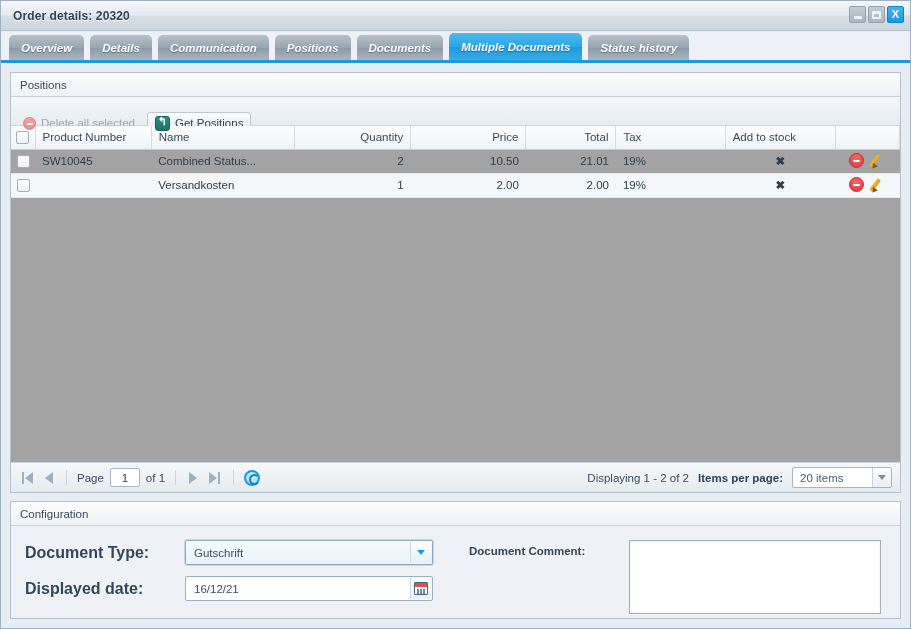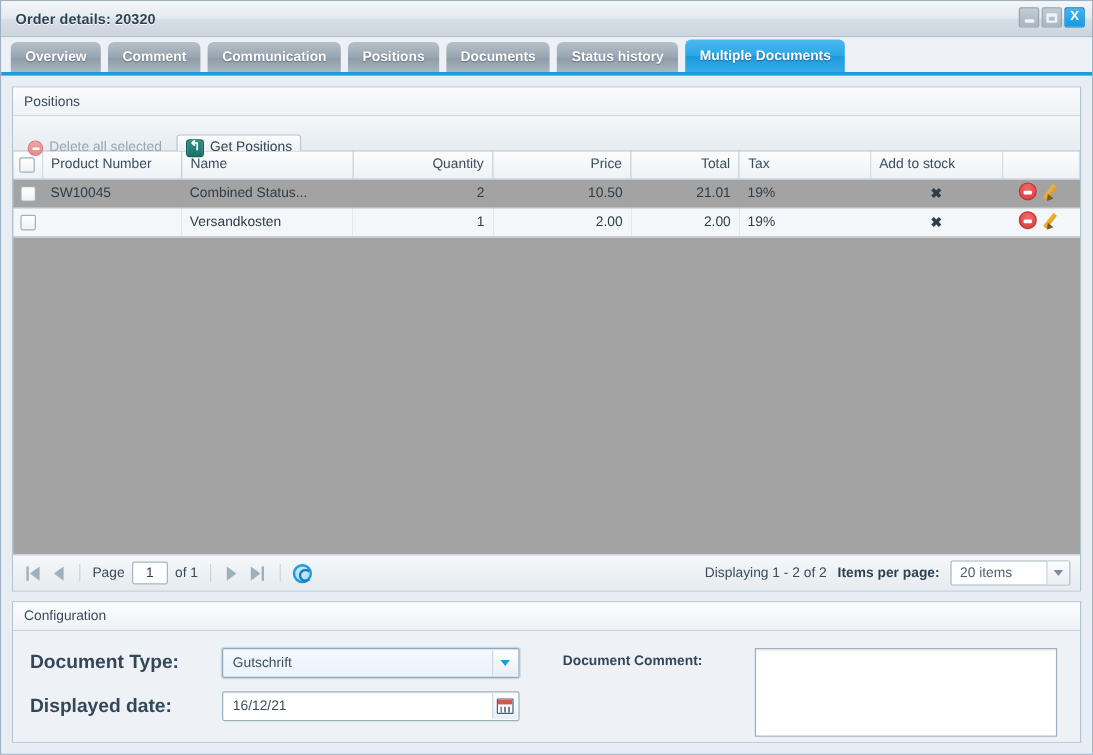--- a/index.html
+++ b/index.html
@@ -78,20 +78,21 @@
     margin-right: 6px;
     padding: 0 12px;
     border-radius: 5px 5px 0 0;
     display: flex; align-items: center;
     font-size: 11.5px; font-weight: bold;
     color: #ffffff;
     text-shadow: 0 1px 1px rgba(0,0,0,.35);
     background: linear-gradient(to bottom, #b6c0c9 0%, #97a5b1 52%, #8d9ca8 54%, #a9b6c0 100%);
     cursor: default;
     white-space: nowrap;
+    font-style: italic;
   }
   .tab.active {
     background: linear-gradient(to bottom, #4bb9ee 0%, #2ba7e6 50%, #1c9ade 52%, #36ace8 100%);
     height: 27px;
   }
 
   
   #body {
     flex: 1; min-height: 0;
     background: #e7edf2;
@@ -410,36 +411,36 @@
         <span>X</span>
       </div>
     </div>
   </div>
 
   <div id="tabstrip">
     <div class="tab">
         <span>Overview</span>
       </div>
     <div class="tab">
-        <span>Comment</span>
+        <span>Details</span>
       </div>
     <div class="tab">
         <span>Communication</span>
       </div>
     <div class="tab">
         <span>Positions</span>
       </div>
     <div class="tab">
         <span>Documents</span>
       </div>
+    <div class="tab active">
+        <span>Multiple Documents</span>
+      </div>
     <div class="tab">
         <span>Status history</span>
-      </div>
-    <div class="tab active">
-        <span>Multiple Documents</span>
       </div>
   </div>
 
   <div id="body">
 
     <div class="panel" id="positions-panel">
 
       <div class="panel-header">
         <span>Positions</span>
       </div>

